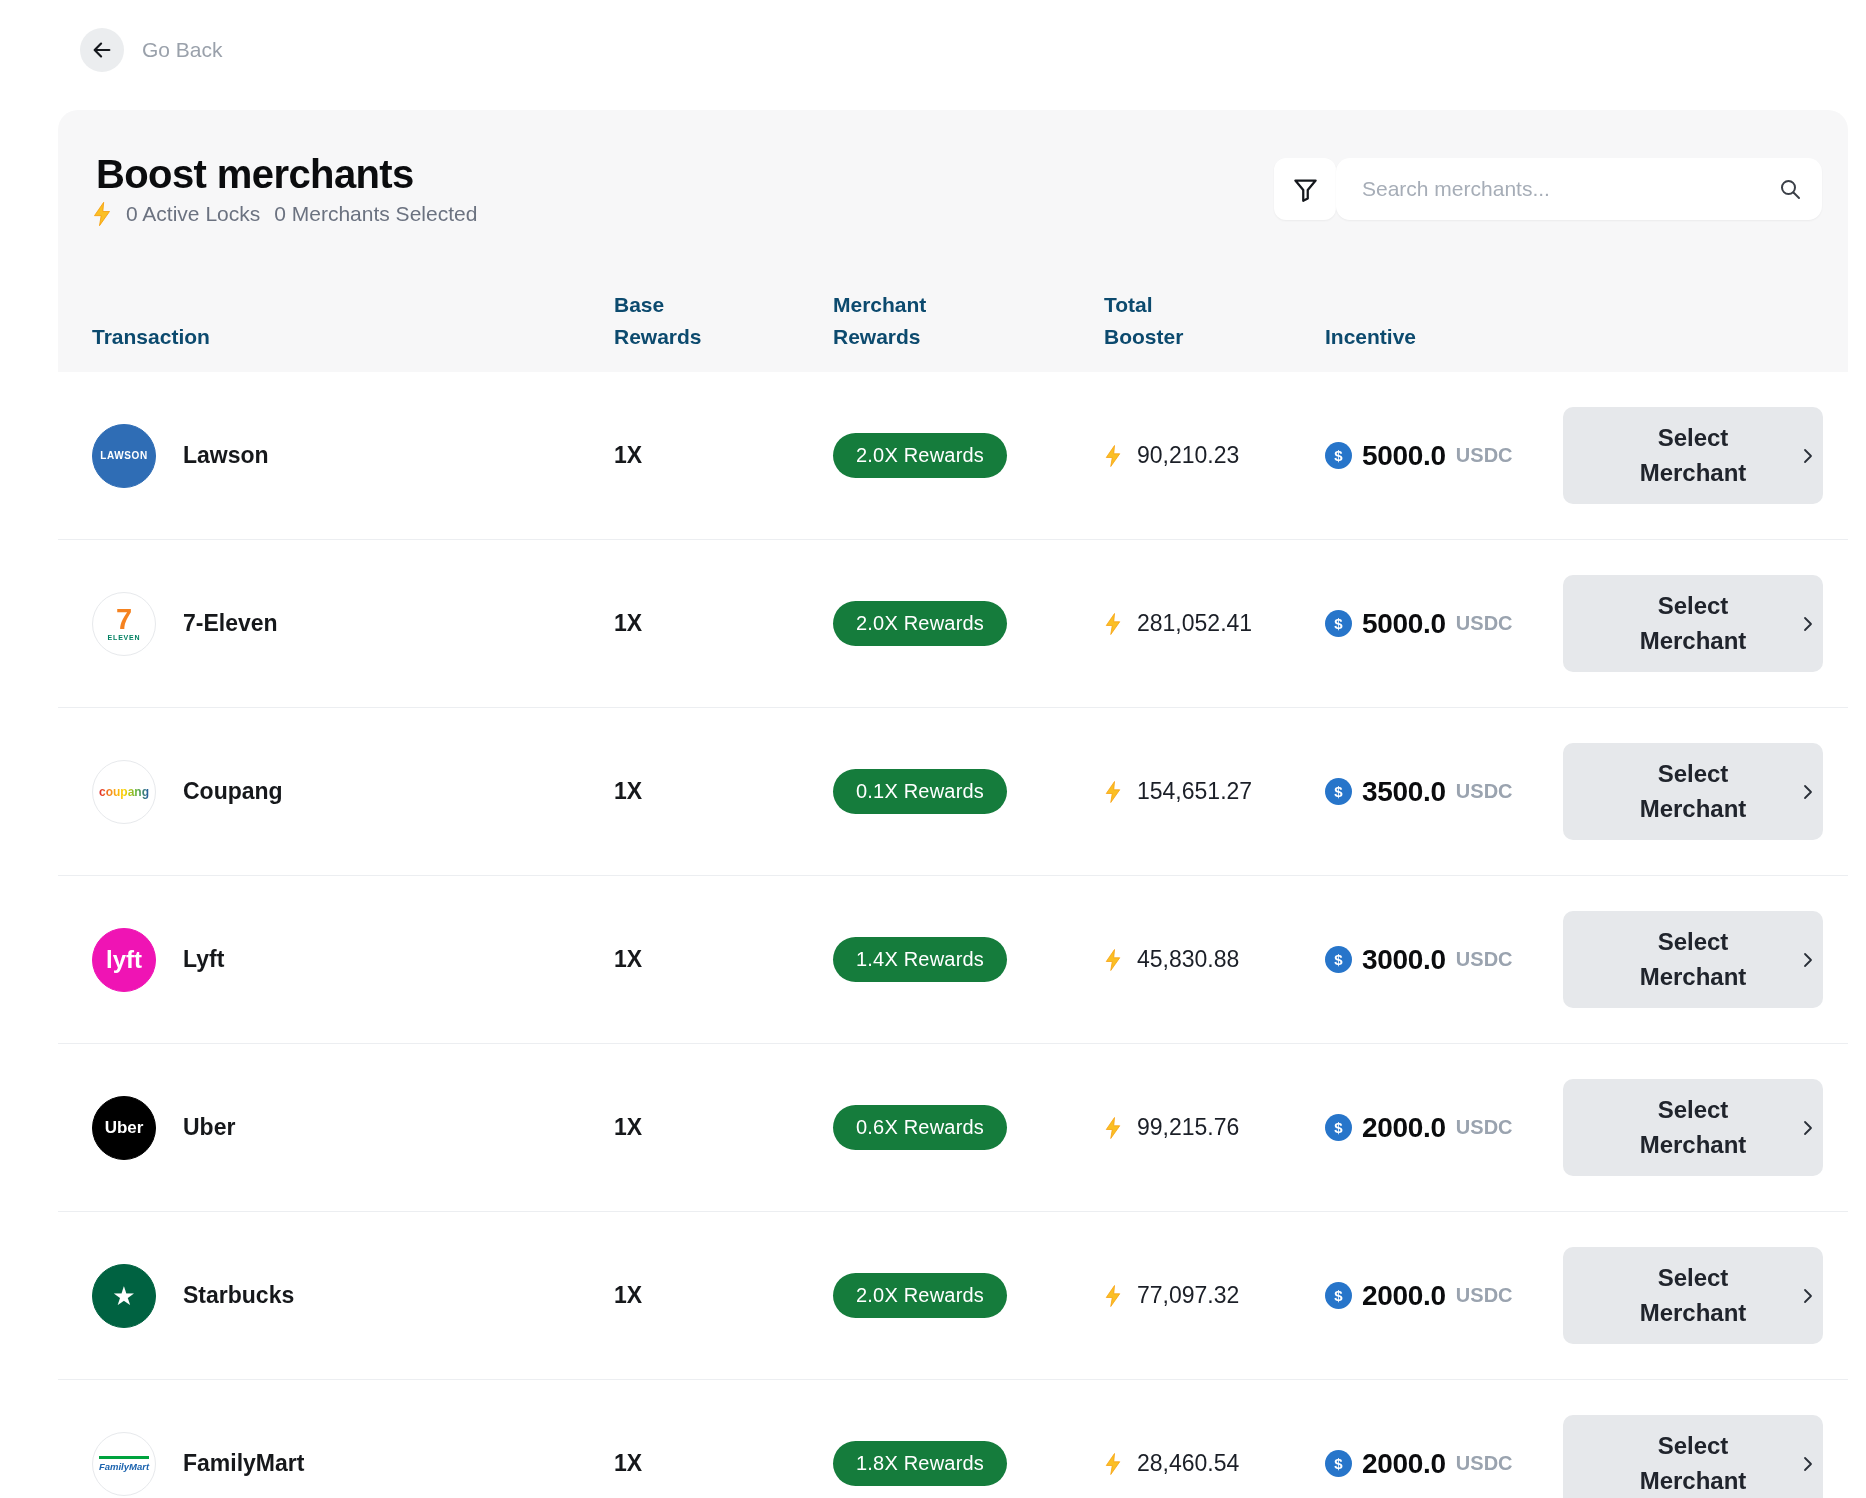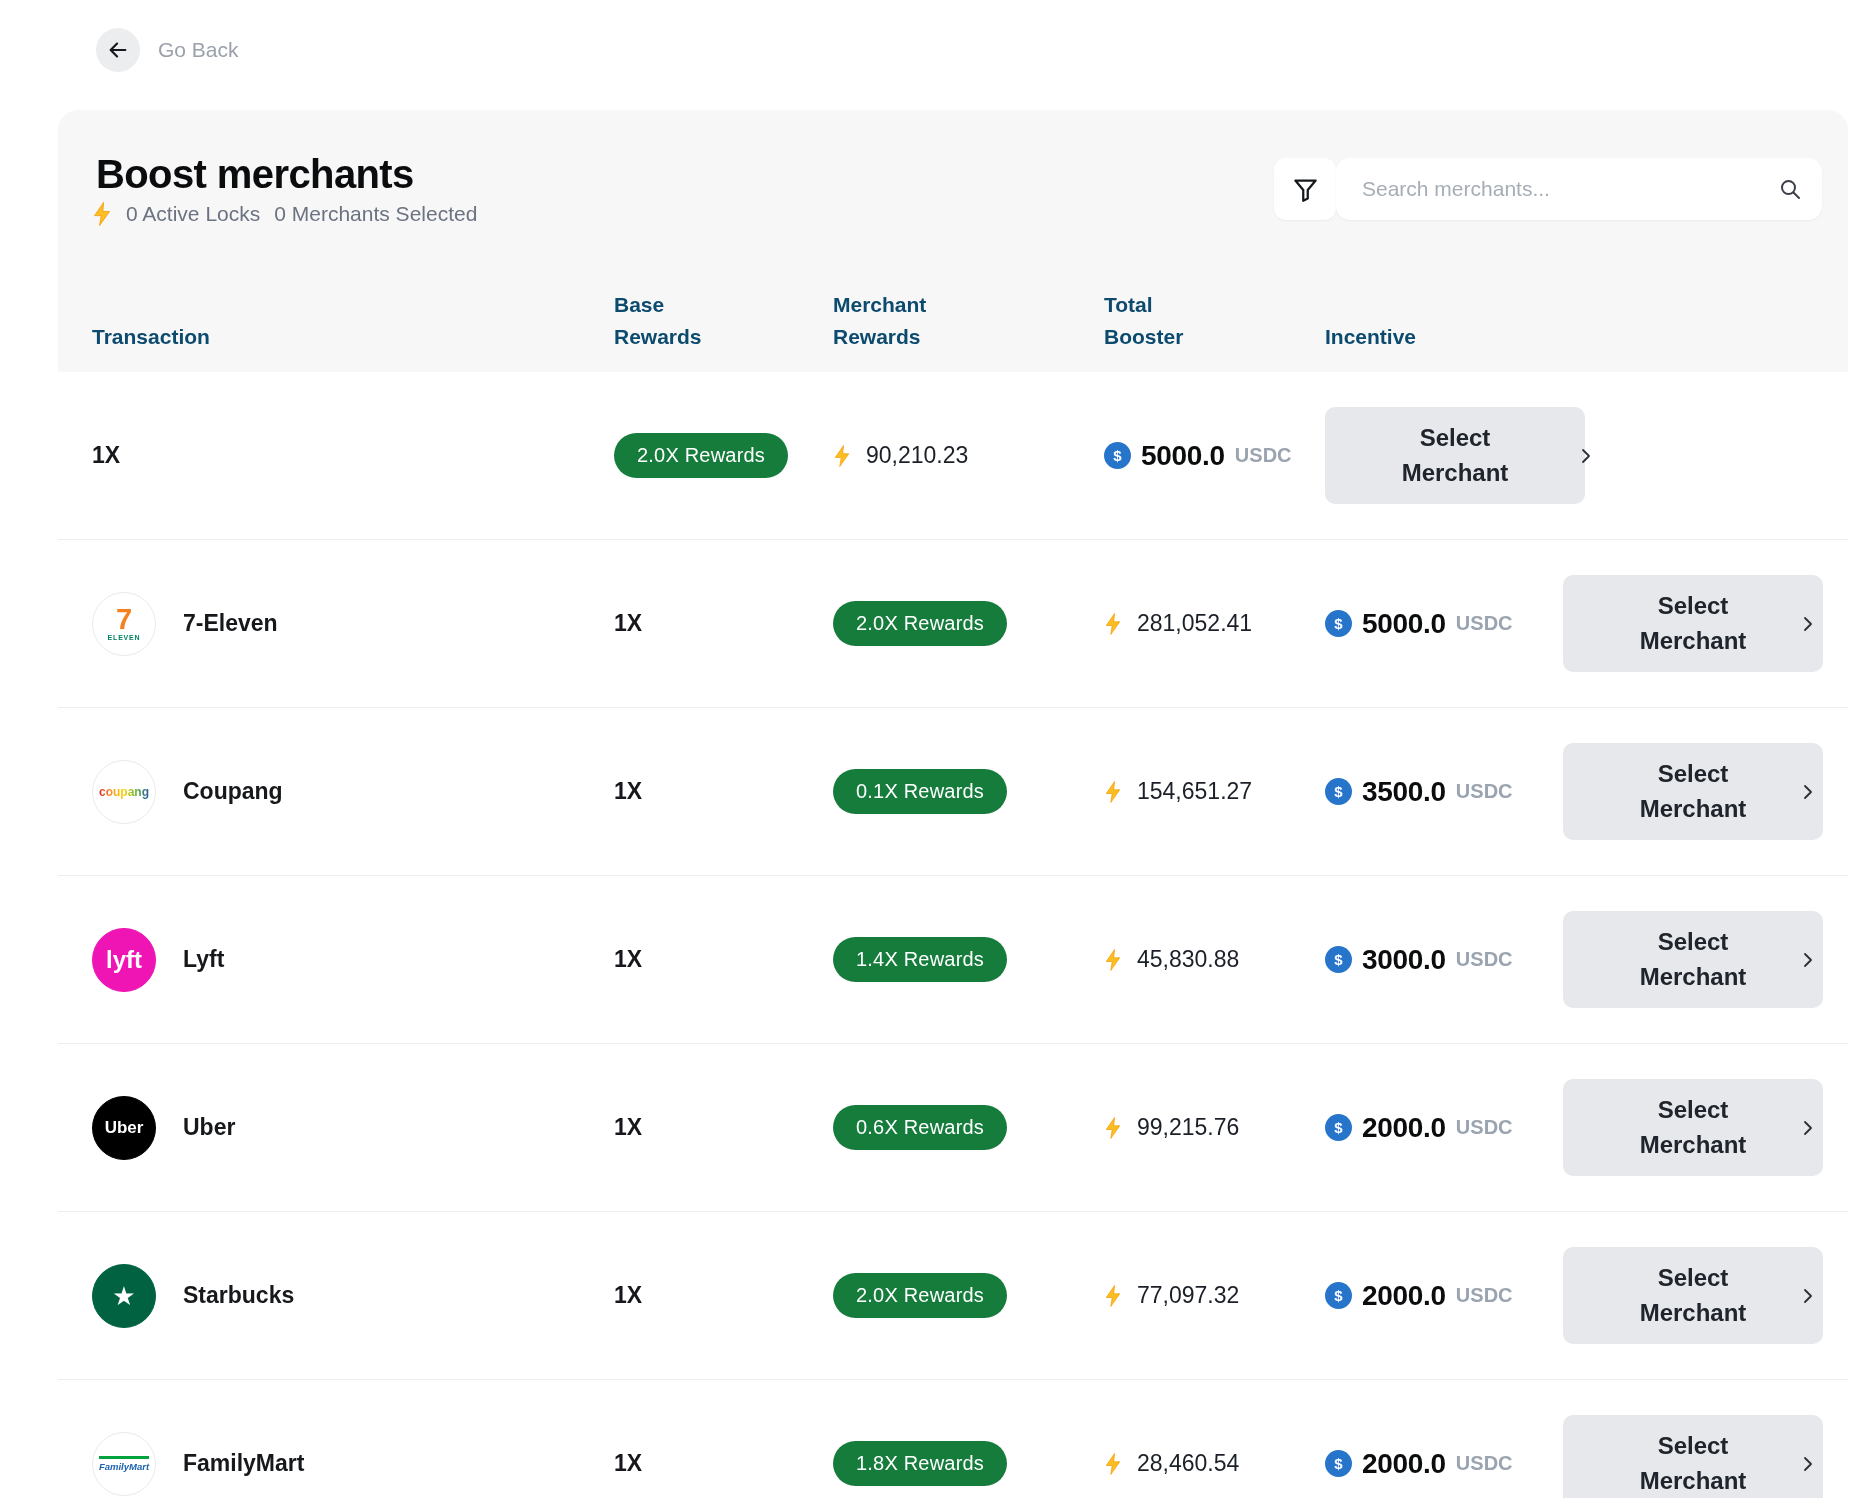--- a/index.html
+++ b/index.html
@@ -3,21 +3,21 @@
 <meta charset="utf-8">
 <style>
   * { box-sizing: border-box; }
   html,body { margin:0; padding:0; }
   body {
     width:1866px; height:1498px; overflow:hidden; position:relative;
     background:#ffffff; font-family:"Liberation Sans", sans-serif; color:#15181d;
   }
 
   
-  .goback { position:absolute; top:28px; left:96px; display:flex; align-items:center; gap:18px; cursor:pointer; }
+  .goback { position:absolute; top:28px; left:80px; display:flex; align-items:center; gap:18px; cursor:pointer; }
   .goback-circle { width:44px; height:44px; border-radius:50%; background:#ebedef; display:flex; align-items:center; justify-content:center; }
   .goback-label { font-size:21px; color:#9aa1ab; font-weight:500; }
 
   
   .card { position:absolute; top:110px; left:58px; width:1790px; height:1500px;
           background:#f7f7f8; border-radius:20px; overflow:hidden; }
 
   .card-head { position:relative; height:262px; padding:38px 26px 0 34px; }
   .title { margin:4px; font-size:40px; font-weight:800; color:#0b0c0e; letter-spacing:-0.6px; }
   .stats { display:flex; align-items:center; gap:14px; margin-top:2px; color:#6b7280; font-size:21px; font-weight:500; }
@@ -141,20 +141,26 @@
       <span class="col-label wrap-narrow">Total Booster</span>
       <span class="col-label">Incentive</span>
       <span></span>
         <span></span>
     </div>
   </div>
 
   <div class="rows">
 
     <div class="row grid">
+      <div class="c-merchant">
+        <div class="logo logo-lawson">
+          <span class="lg-main">LAWSON</span>
+        </div>
+        <span class="m-name">Lawson</span>
+      </div>
       <div><span class="base-val">1X</span></div>
       <div><span class="badge">2.0X Rewards</span></div>
       <div class="c-boost">
         <svg width="18" height="24" viewBox="0 0 24 30">
             <path d="M14 1 L3 17 h8 L9 29 L21 12 h-8 Z" fill="#FBBF24" stroke="#F59E0B" stroke-width="1"></path>
           </svg>
         <span>90,210.23</span>
       </div>
       <div class="c-incent">
         <span class="coin">$</span>

